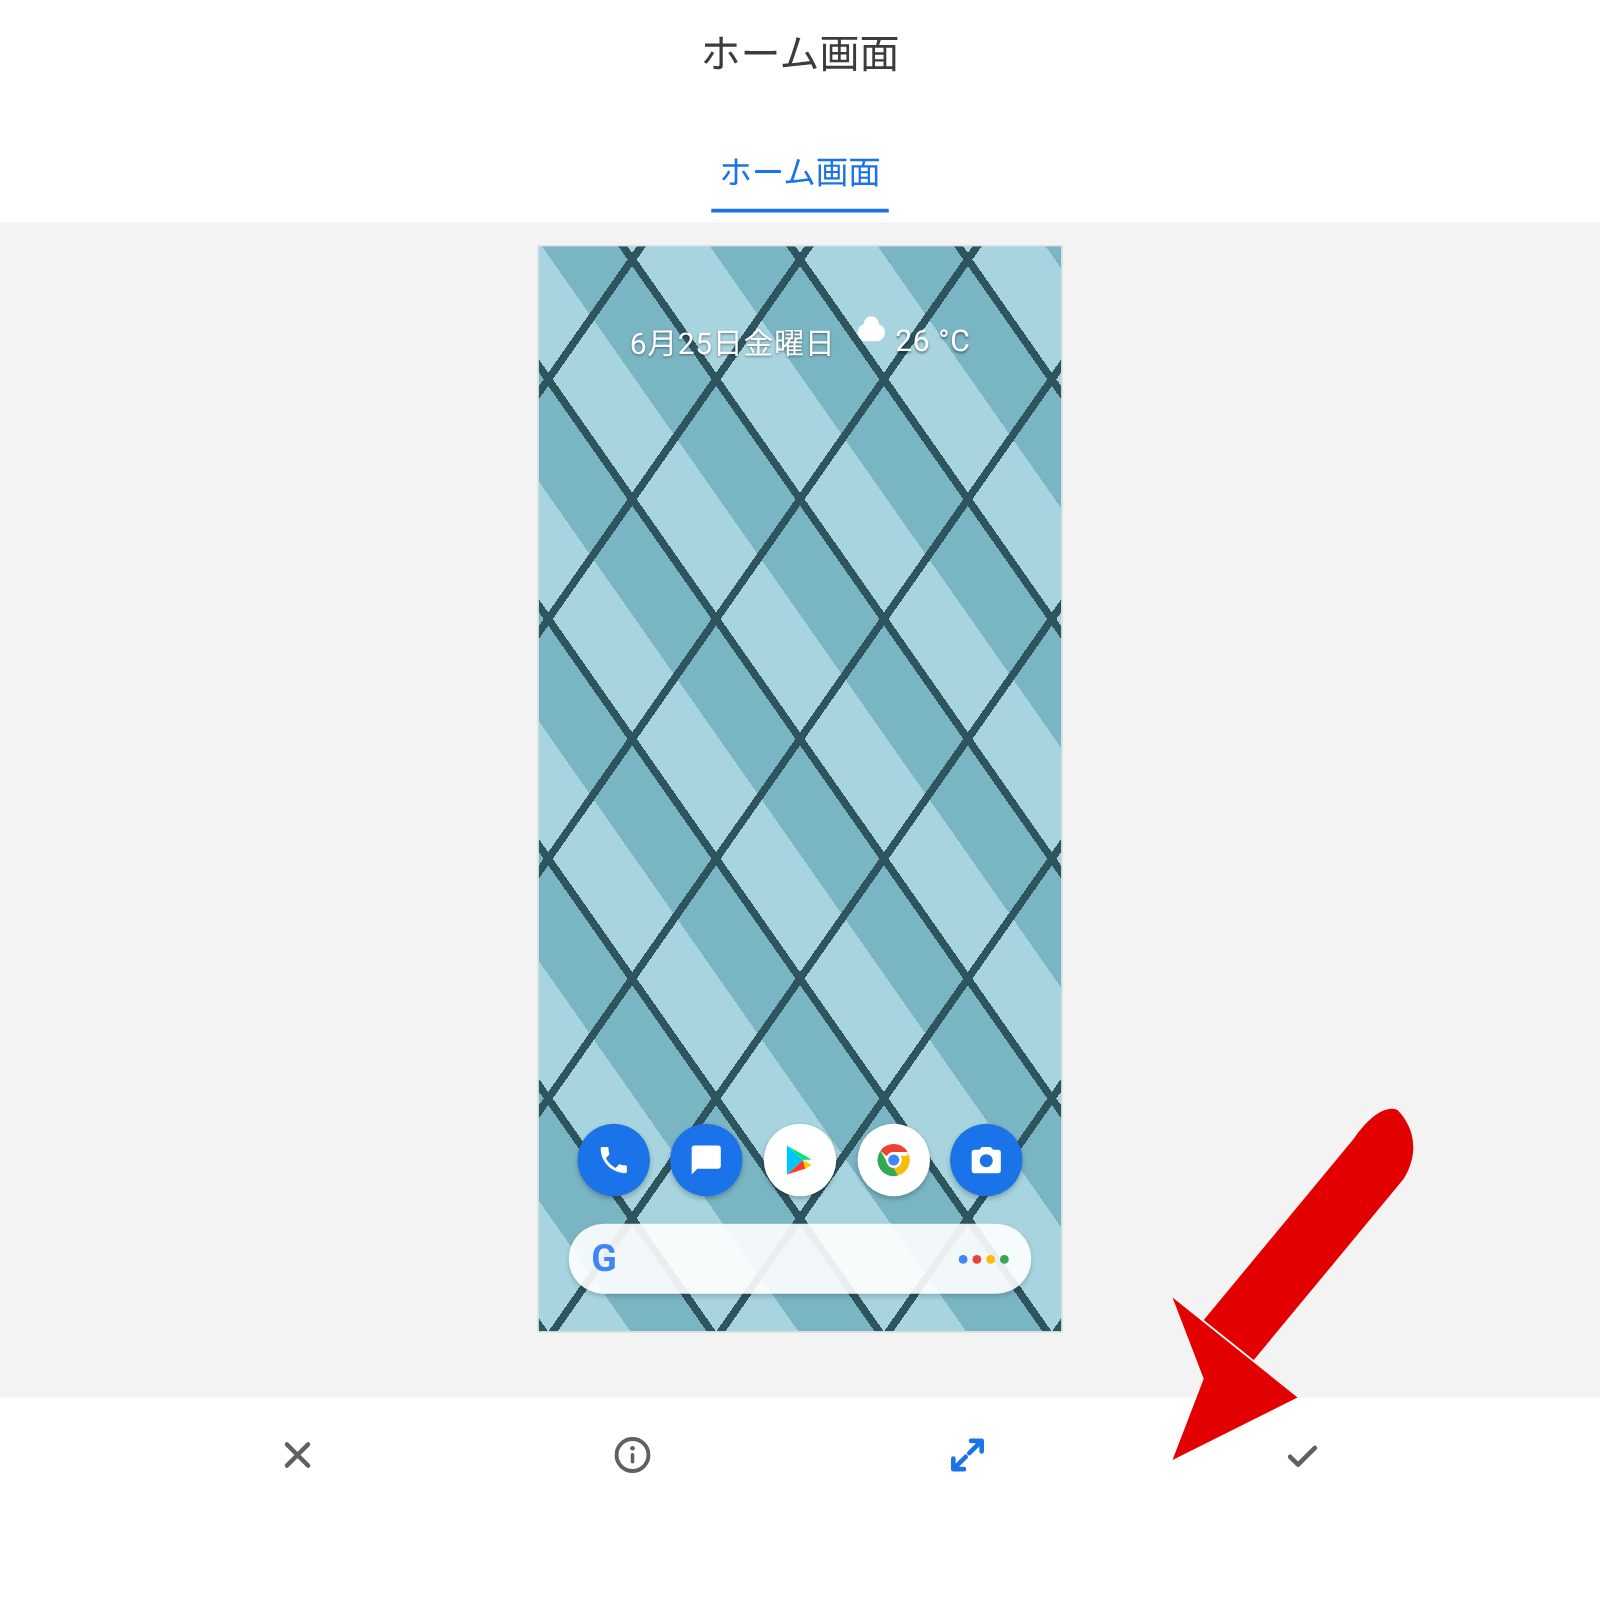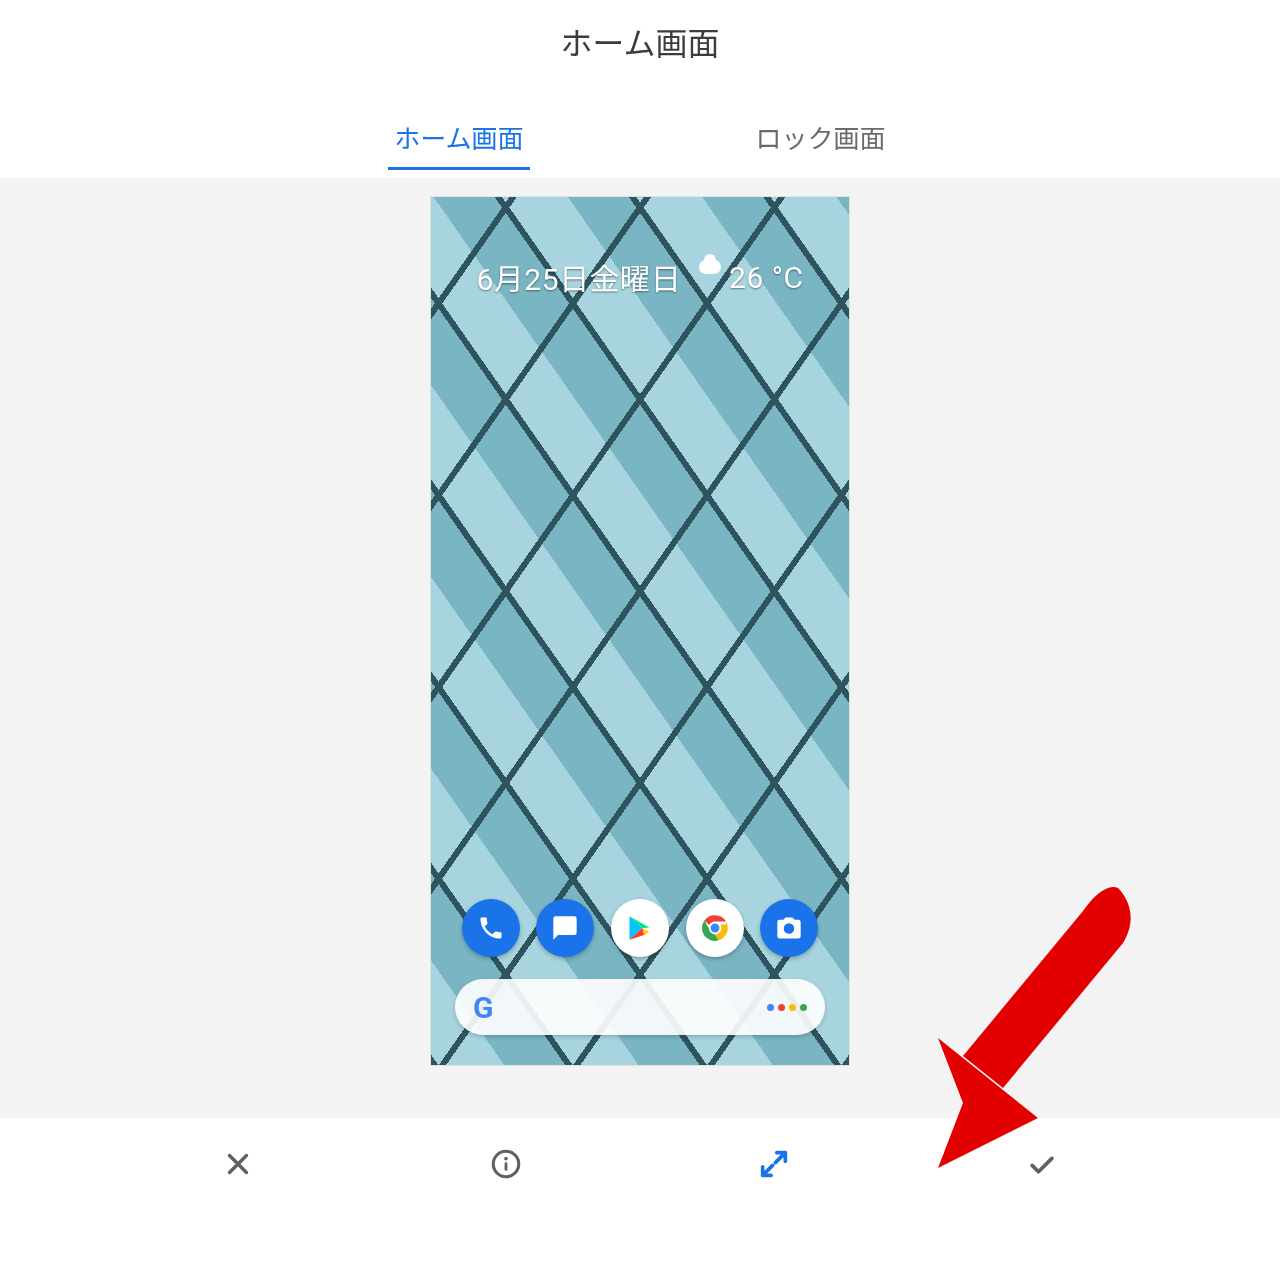--- a/index.html
+++ b/index.html
@@ -60,21 +60,21 @@
     background-blend-mode: normal, normal, normal;
   }
 
   
   .home-status {
     position: absolute;
     top: 58px;
     left: 0; right: 0;
     text-align: center;
     color: #ffffff;
-    font-size: 30px;
+    font-size: 24px;
     text-shadow: 0 1px 2px rgba(0,0,0,.45);
     letter-spacing: .5px;
     display: flex;
     justify-content: center;
     align-items: center;
     gap: 18px;
   }
   .cloud {
     display: inline-block;
     width: 22px; height: 14px;
@@ -163,21 +163,20 @@
     pointer-events: none;
   }
 </style>
 </head>
 <body>
 
 <div class="screen-title">ホーム画面</div>
 
 <div class="tabs">
   <div class="tab active">ホーム画面</div>
-  <div class="tab">ロック画面</div>
 </div>
 
 <div class="preview-bg">
   <div class="phone">
 
     <div class="home-status">
       <span>6月25日金曜日</span>
       <span style="display:flex;align-items:flex-start;gap:8px;">
         <span class="cloud"></span>
         <span>26 °C</span>

